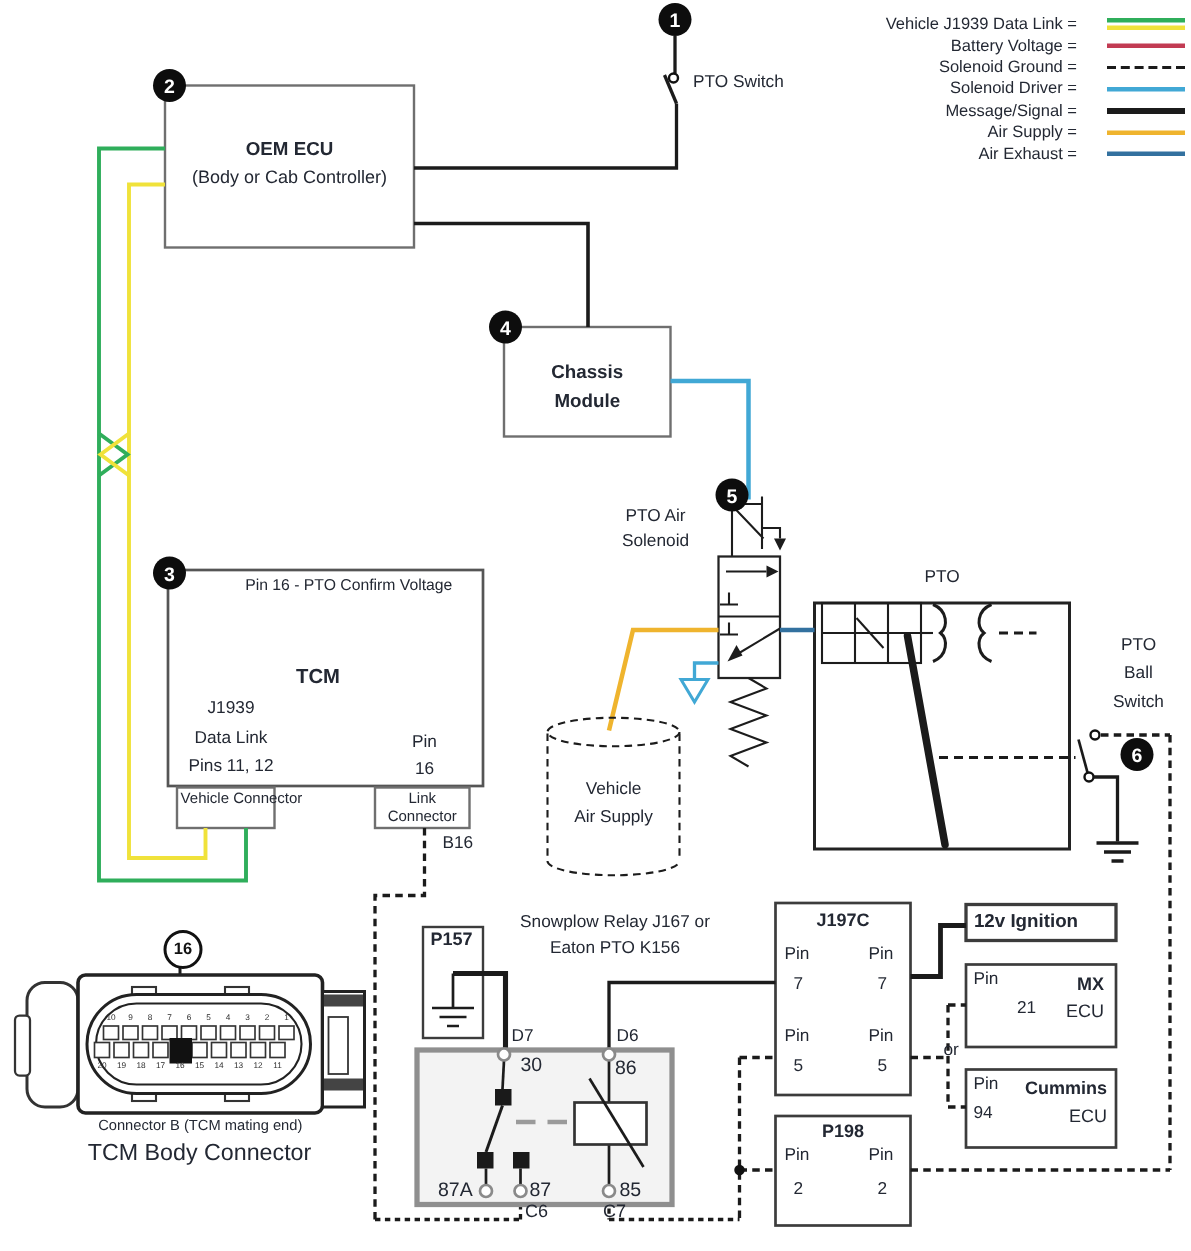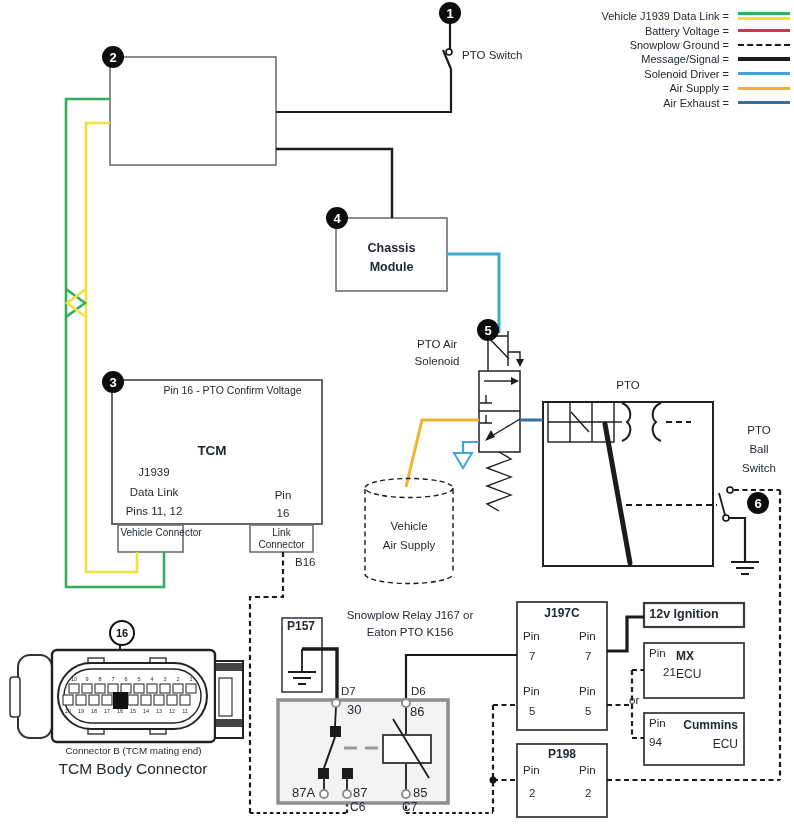--- a/index.html
+++ b/index.html
@@ -8,21 +8,21 @@
   svg{position:absolute;left:0;top:0;}
   .lbl{position:absolute;white-space:nowrap;color:var(--ink,#232833);font-size:11.5px;line-height:1.25;}
   .c{text-align:center;white-space:normal;}
   .b{font-weight:bold;}
   .badge{position:absolute;width:22px;height:22px;border-radius:50%;background:#0d0d0d;color:#fff;
          font-size:13px;font-weight:bold;display:flex;align-items:center;justify-content:center;}
   .callout{position:absolute;width:22px;height:22px;border-radius:50%;background:#fff;border:2px solid #111;
          color:#111;font-size:11px;font-weight:bold;display:flex;align-items:center;justify-content:center;}
   
   #legend{position:absolute;left:548px;top:9px;width:242px;}
-  .lg-row{display:flex;justify-content:flex-end;align-items:center;height:14.4px;gap:9px;}
+  .lg-row{display:flex;justify-content:flex-end;align-items:center;height:14.4px;gap:20px;}
   .lg-label{font-size:11px;color:var(--ink,#232833);}
   .lg-sample{width:52px;display:inline-block;}
   .s-j1939{height:2px;border-top:3px solid var(--green);border-bottom:3px solid var(--yellow);}
   .s-battery{height:0;border-top:3px solid var(--red);}
   .s-ground{height:0;border-top:2px dashed var(--black);}
   .s-solenoid{height:0;border-top:3px solid var(--lblue);}
   .s-signal{height:0;border-top:4px solid var(--black);}
   .s-air_supply{height:0;border-top:3px solid var(--gold);}
   .s-air_exhaust{height:0;border-top:3px solid var(--sblue);}
   
@@ -213,30 +213,30 @@
 <div id="legend">
       <div class="lg-row">
         <span class="lg-label">Vehicle J1939 Data Link =</span>
         <span class="lg-sample s-j1939"></span>
       </div>
       <div class="lg-row">
         <span class="lg-label">Battery Voltage =</span>
         <span class="lg-sample s-battery"></span>
       </div>
       <div class="lg-row">
-        <span class="lg-label">Snowplow Ground =</span>
+        <span class="lg-label">Solenoid Ground =</span>
         <span class="lg-sample s-ground"></span>
+      </div>
+      <div class="lg-row">
+        <span class="lg-label">Solenoid Driver =</span>
+        <span class="lg-sample s-solenoid"></span>
       </div>
       <div class="lg-row">
         <span class="lg-label">Message/Signal =</span>
         <span class="lg-sample s-signal"></span>
-      </div>
-      <div class="lg-row">
-        <span class="lg-label">Solenoid Driver =</span>
-        <span class="lg-sample s-solenoid"></span>
       </div>
       <div class="lg-row">
         <span class="lg-label">Air Supply =</span>
         <span class="lg-sample s-air_supply"></span>
       </div>
       <div class="lg-row">
         <span class="lg-label">Air Exhaust =</span>
         <span class="lg-sample s-air_exhaust"></span>
       </div>
     </div>
@@ -244,20 +244,24 @@
 <div class="badge" style="left:439px;top:2px">1</div>
 <div class="badge" style="left:102px;top:46px">2</div>
 <div class="badge" style="left:102px;top:371px">3</div>
 <div class="badge" style="left:326px;top:207px">4</div>
 <div class="badge" style="left:477px;top:319px">5</div>
 <div class="badge" style="left:747px;top:492px">6</div>
 <div class="callout" style="left:109px;top:620px">16</div>
 
 <div class="lbl" style="left:462px;top:48px">PTO Switch</div>
 
+<div class="lbl c" style="left:111px;top:90px;width:164px;font-size:12.5px;line-height:1.55">
+  <div class="b">OEM ECU</div>
+  <div style="font-size:12px">(Body or Cab Controller)</div>
+</div>
 
 <div class="lbl c b" style="left:337px;top:239px;width:109px;font-size:12.5px;line-height:1.55">
   <div>Chassis</div>
   <div>Module</div>
 </div>
 
 <div class="lbl c" style="left:150px;top:384px;width:165px;font-size:10.5px">Pin 16 - PTO Confirm Voltage</div>
 <div class="lbl c b" style="left:112px;top:443px;width:200px;font-size:13.5px">TCM</div>
 <div class="lbl c" style="left:110px;top:463px;width:88px;line-height:1.7">
   <div>J1939</div>
@@ -308,22 +312,22 @@
 <div class="lbl" style="left:579px;top:629px">Pin</div>
 <div class="lbl" style="left:585px;top:649px">7</div>
 <div class="lbl" style="left:523px;top:684px">Pin</div>
 <div class="lbl" style="left:529px;top:704px">5</div>
 <div class="lbl" style="left:579px;top:684px">Pin</div>
 <div class="lbl" style="left:585px;top:704px">5</div>
 
 <div class="lbl c b" style="left:644px;top:607px;width:80px;font-size:12.5px">12v Ignition</div>
 
 <div class="lbl" style="left:649px;top:646px">Pin</div>
-<div class="lbl" style="left:663px;top:665px">21</div>
-<div class="lbl" style="left:676px;top:647px;width:60px;text-align:left;line-height:1.5">
+<div class="lbl" style="left:678px;top:665px">21</div>
+<div class="lbl" style="left:676px;top:647px;width:60px;text-align:right;line-height:1.5">
   <div class="b" style="font-size:12px">MX</div>
   <div style="font-size:12px">ECU</div>
 </div>
 
 <div class="lbl" style="left:629px;top:693px">or</div>
 
 <div class="lbl" style="left:649px;top:716px">Pin</div>
 <div class="lbl" style="left:649px;top:735px">94</div>
 <div class="lbl" style="left:656px;top:716px;width:82px;text-align:right;line-height:1.55">
   <div class="b" style="font-size:12px">Cummins</div>

